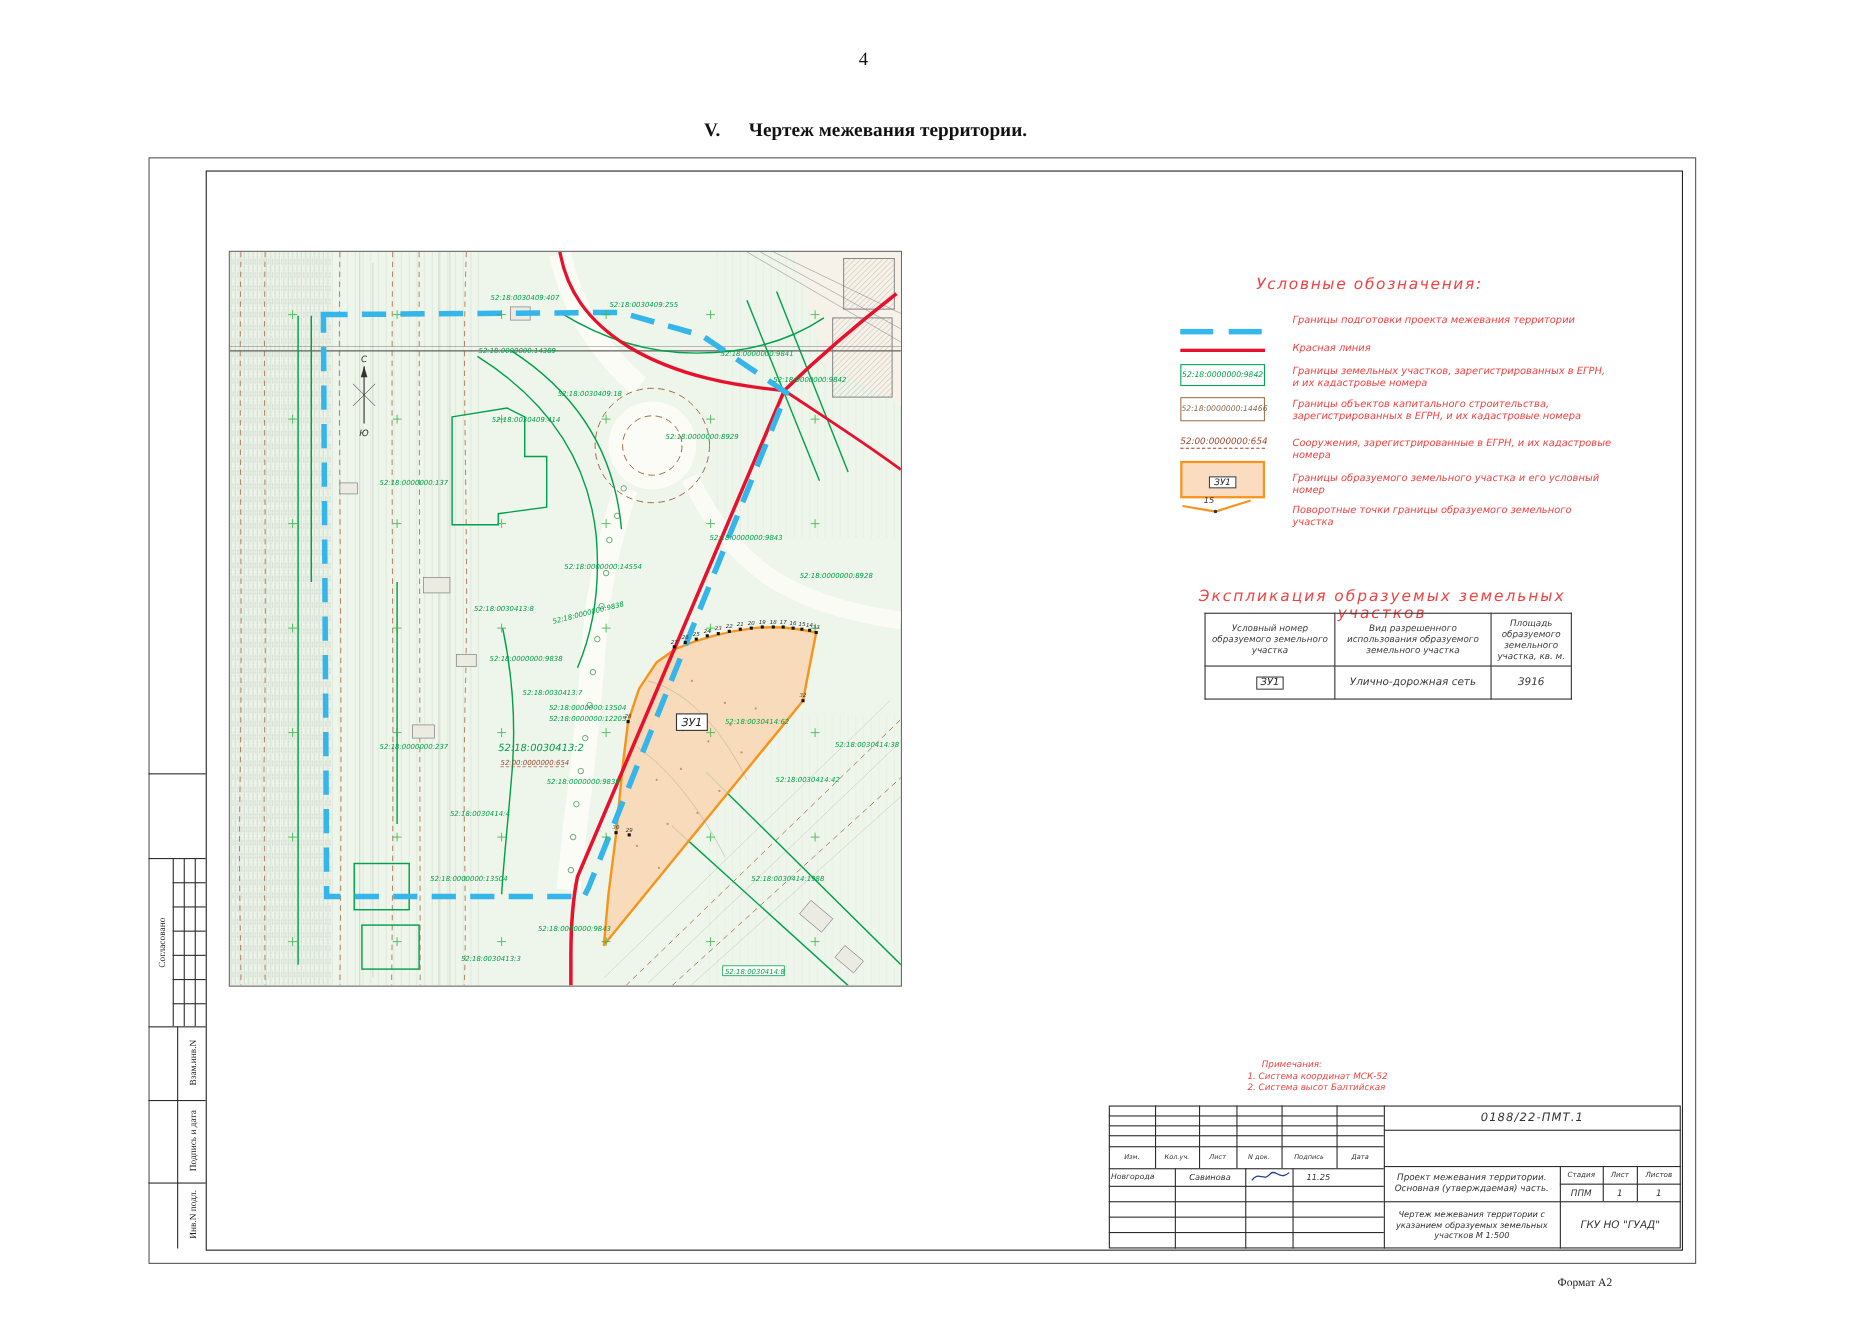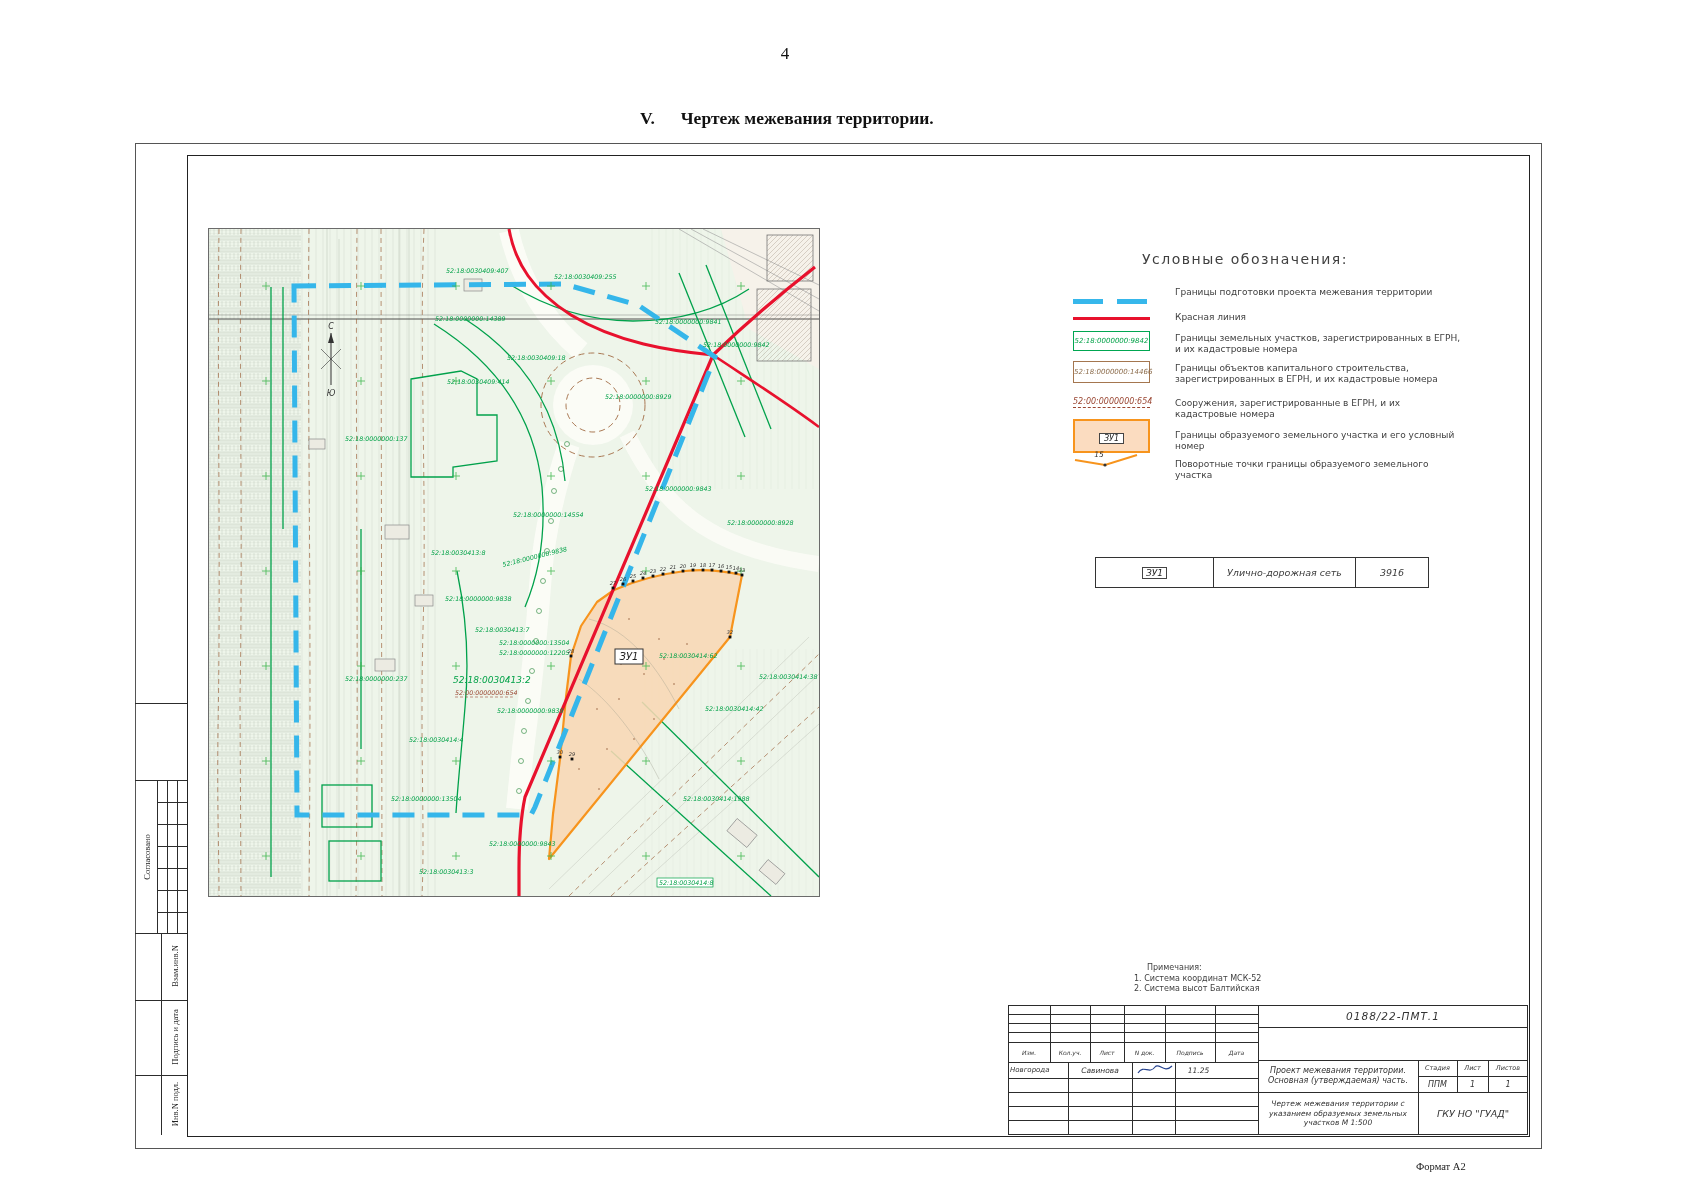--- a/index.html
+++ b/index.html
@@ -1,19 +1,19 @@
 <!DOCTYPE html>
 <html><head>
 <meta charset="utf-8">
 <style>
   html,body{margin:0;padding:0;background:#fff;}
   .page{position:relative;width:1697px;height:1200px;background:#fff;overflow:hidden;
         font-family:"DejaVu Sans",sans-serif;}
   .abs{position:absolute;}
-  .dtext{color:#404040;}
+  .dtext{font-style:italic;color:#ef4444;}
   .serif{font-family:"Liberation Serif",serif;}
   .hl,.vl{position:absolute;background:#2c2c2c;}
   
   .sheet-outer{position:absolute;left:135px;top:143px;width:1405px;height:1004px;border:1px solid #555;}
   .sheet-inner{position:absolute;left:187px;top:155px;width:1341px;height:980px;border:1.6px solid #222;}
   
   .page-num{position:absolute;left:770px;top:44px;width:30px;text-align:center;font-size:17px;color:#111;}
   .doc-title{position:absolute;left:640px;top:108px;font-size:17.5px;font-weight:bold;color:#111;}
   .doc-title .sec{margin-right:26px;}
   
@@ -348,27 +348,33 @@
 
   <div class="lgs" style="top:448px;">
     <svg width="66" height="24" viewBox="0 0 66 24">
       <path d="M2,12 L32,17 L64,7" stroke="#f7941d" stroke-width="2" fill="none"></path>
       <circle cx="32" cy="17" r="1.6" fill="#333"></circle>
       <text x="26" y="9" font-size="7.5" font-style="italic" text-anchor="middle" fill="#333">15</text>
     </svg>
   </div>
   <div class="lgl dtext" style="top:459px;">Поворотные точки границы образуемого земельного участка</div>
 
+  <div class="expl-title dtext">Экспликация образуемых земельных участков</div>
   <table class="expl-table">
     <colgroup>
         <col style="width:118px">
         <col style="width:142px">
         <col style="width:73px">
       </colgroup>
     <tbody>
+        <tr>
+      <th>Условный номер образуемого земельного участка</th>
+      <th>Вид разрешенного использования образуемого земельного участка</th>
+      <th>Площадь образуемого земельного участка, кв. м.</th>
+    </tr>
     <tr>
       <td><span class="zubox">ЗУ1</span></td>
       <td>Улично-дорожная сеть</td>
       <td>3916</td>
     </tr>
   </tbody>
     </table>
 
   <div class="notes dtext">
     <div class="nt">Примечания:</div>

